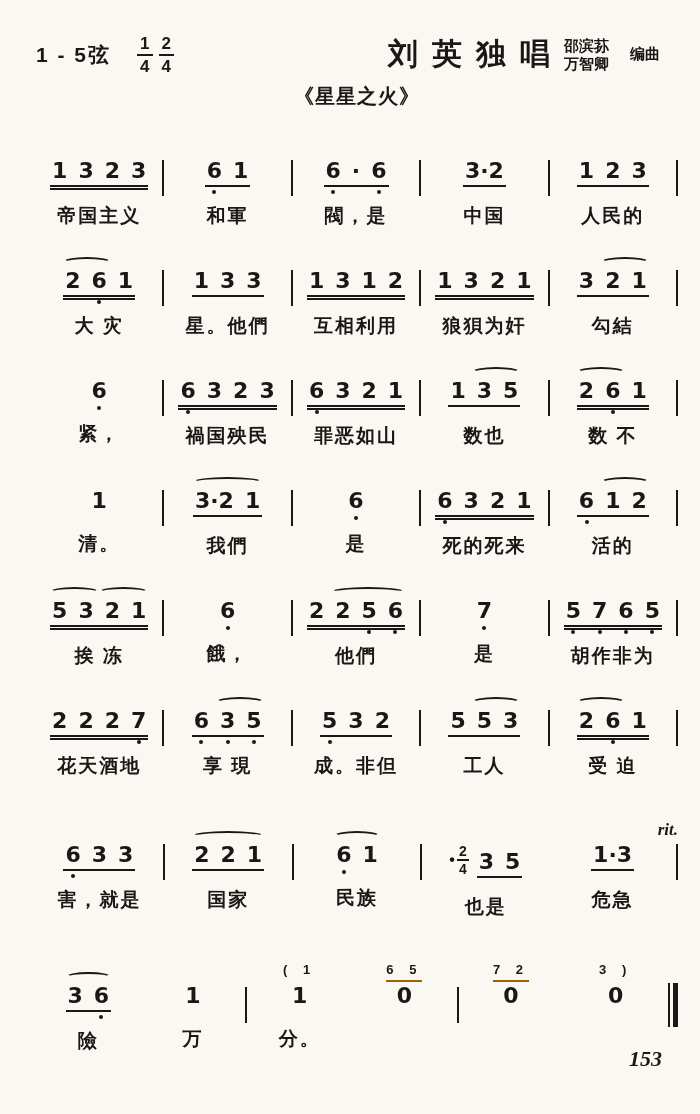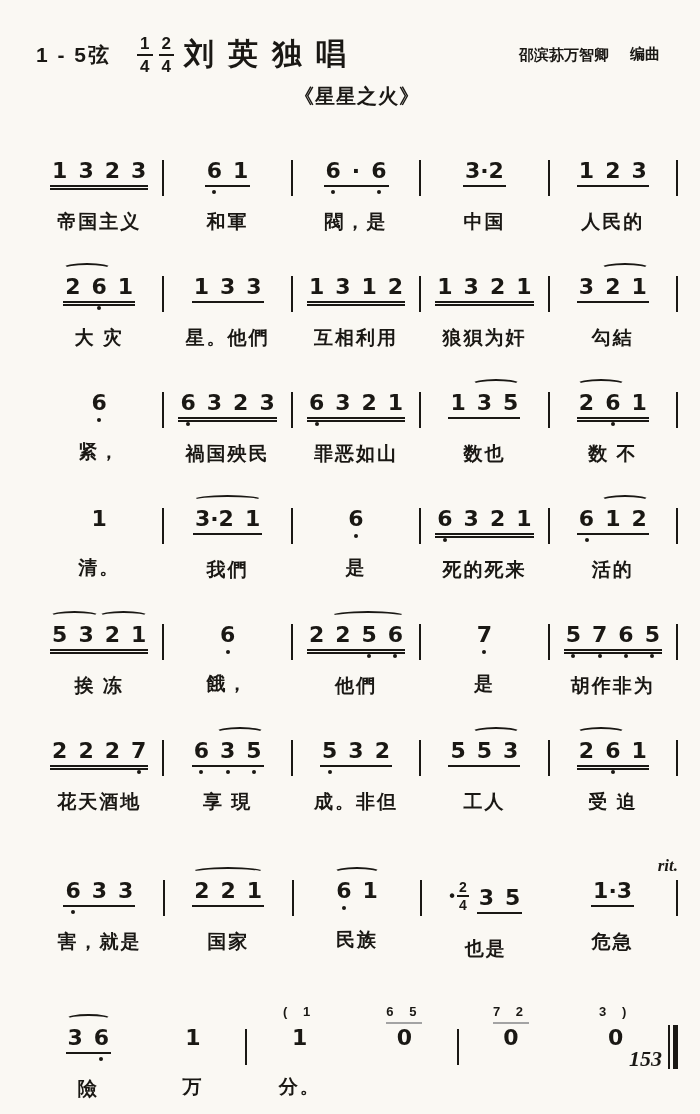--- a/index.html
+++ b/index.html
@@ -13,49 +13,49 @@
   }
   .page{padding:20px 22px 0 36px;}
 
   
   .header{display:flex;align-items:center;margin-top:14px;}
   .key-label{font-size:21px;font-weight:700;letter-spacing:2px;white-space:nowrap;}
   .timesigs{display:flex;gap:6px;margin-left:26px;}
   .frac{display:inline-flex;flex-direction:column;align-items:center;line-height:1;}
   .frac .num{font-size:17px;font-weight:700;border-bottom:2px solid #1a1814;padding:0 3px 2px;}
   .frac .den{font-size:17px;font-weight:700;padding-top:2px;}
-  .title{flex:1;text-align:left;font-size:30px;font-weight:700;letter-spacing:14px;white-space:nowrap;padding-left:10px;}
+  .title{flex:1;text-align:right;font-size:30px;font-weight:700;letter-spacing:14px;white-space:nowrap;padding-left:10px;}
   .credits{display:flex;align-items:center;margin-right:18px;}
-  .credit-names{display:flex;flex-direction:row;line-height:1.15;}
+  .credit-names{display:flex;flex-direction:column;line-height:1.15;}
   .credit-name{font-size:15px;font-weight:700;white-space:nowrap;}
   .credit-role{font-size:15px;font-weight:700;margin-left:1px;white-space:nowrap;padding-left:20px;}
   .subtitle{text-align:center;font-size:20px;font-weight:700;margin-top:8px;letter-spacing:1px;}
 
   
   .score{margin-top:50px;}
   .line-mark{font-size:17px;font-weight:700;font-style:italic;margin:0 0 4px 2px;font-family:"Liberation Serif","DejaVu Serif",serif;text-align:right;}
   .score-line{display:flex;align-items:stretch;margin-bottom:41px;}
   .measure{flex:1 1 0;display:flex;flex-direction:column;align-items:center;padding:0 4px;min-width:0;}
   .above{height:24px;font-size:13px;font-weight:700;letter-spacing:6px;line-height:18px;white-space:nowrap;}
   .above .ab-in{display:inline-block;}
-  .above .ab-u{border-bottom:2px solid #a3a3a3;padding-bottom:1px;}
+  .above .ab-u{border-bottom:2px solid #a16207;padding-bottom:1px;}
   .nrow{display:flex;align-items:flex-end;}
   .ngroup{position:relative;display:inline-flex;align-items:flex-end;gap:11px;padding:0 2px 3px;line-height:1;}
   .ngroup.u1,.ngroup.u2{border-bottom:2px solid #1a1814;}
   .ngroup.u2::after{content:"";position:absolute;left:0;right:0;bottom:-5px;height:2px;background:#1a1814;}
   .note{position:relative;font-size:22px;font-weight:700;font-family:"DejaVu Sans",sans-serif;}
   .note.low::after{content:"";position:absolute;left:50%;transform:translateX(-50%);bottom:-12px;width:4px;height:4px;border-radius:50%;background:#1a1814;}
   .ngroup.u0 .note.low::after{bottom:-8px;}
   .slur{position:absolute;top:-13px;height:10px;border:2px solid transparent;border-top-color:#1a1814;border-radius:100% 100% 0 0;box-sizing:border-box;}
   .pre{display:inline-flex;align-items:center;margin-right:8px;padding-bottom:2px;}
   .pre .predot{font-size:16px;font-weight:700;margin-right:2px;}
   .pre .num{font-size:14px;font-weight:700;border-bottom:2px solid #1a1814;padding:0 2px 1px;}
   .pre .frac{line-height:1;}
   .pre .den{font-size:14px;font-weight:700;padding-top:1px;}
-  .lyric{margin-top:22px;font-size:19px;font-weight:700;white-space:nowrap;letter-spacing:2px;}
+  .lyric{margin-top:16px;font-size:19px;font-weight:700;white-space:nowrap;letter-spacing:2px;}
   .bar{width:2px;background:#1a1814;height:36px;margin-top:0;flex:0 0 auto;align-self:flex-start;}
   .has-above .bar{margin-top:26px;}
   .bar-final{display:flex;gap:3px;height:44px;flex:0 0 auto;align-self:flex-start;}
   .has-above .bar-final{margin-top:22px;}
   .bar-final .thin{width:2px;background:#1a1814;}
   .bar-final .thick{width:5px;background:#1a1814;}
 
   .page-number{position:absolute;right:38px;bottom:42px;font-size:22px;font-weight:700;font-style:italic;font-family:Liberation Serif, serif;}
 </style>
 </head>

